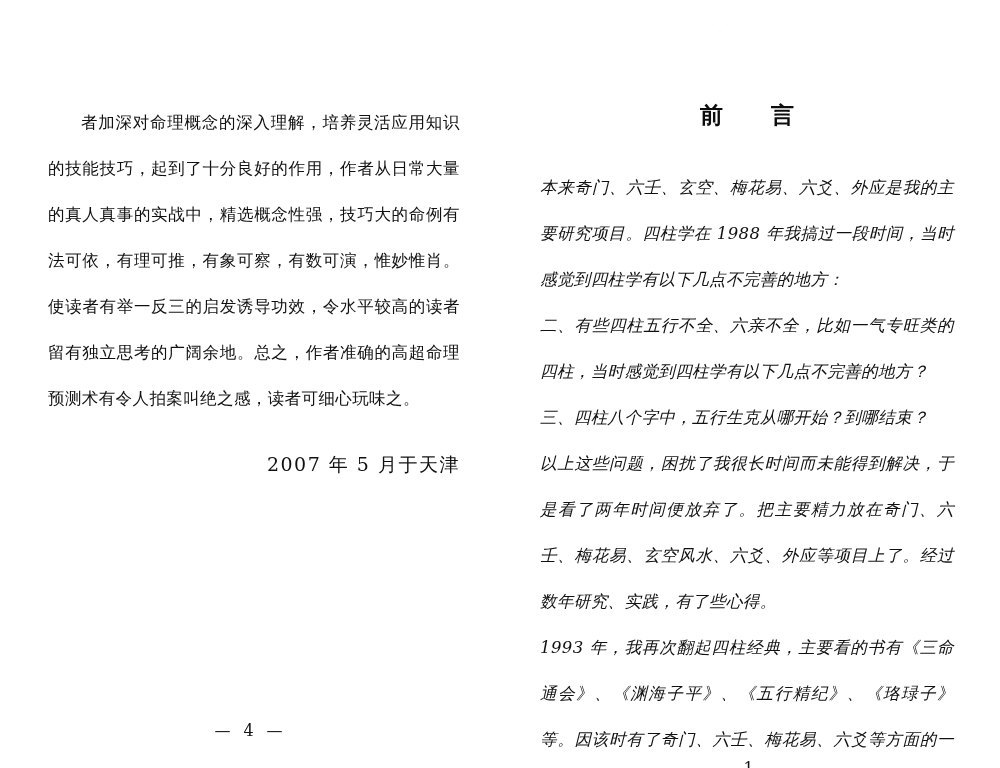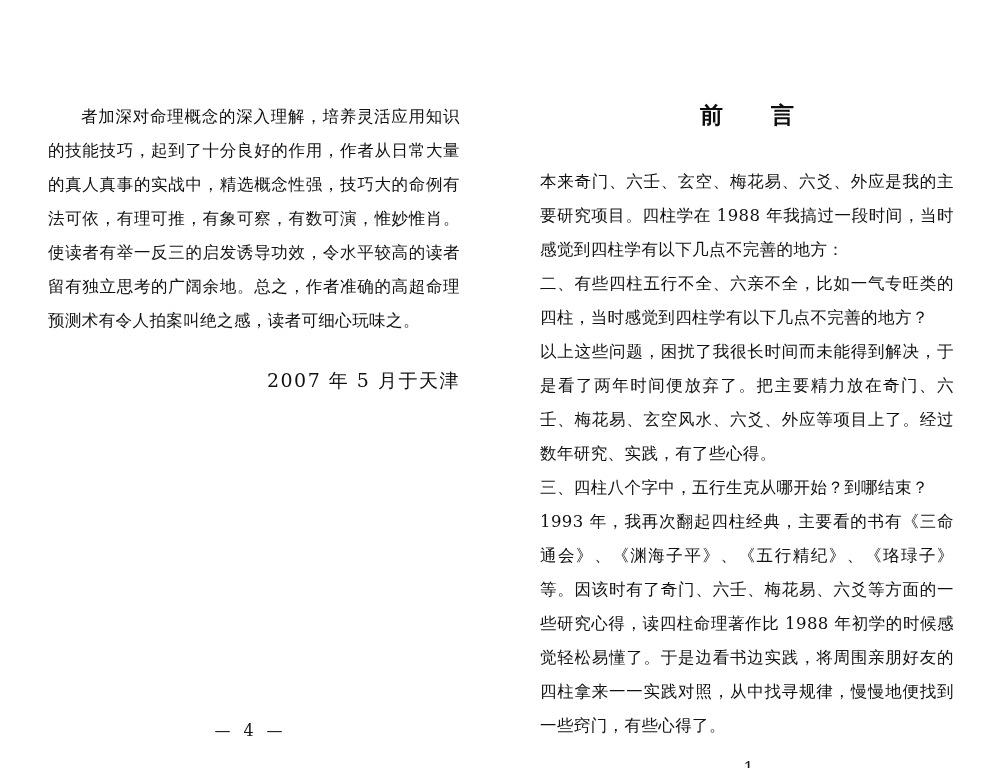--- a/index.html
+++ b/index.html
@@ -43,21 +43,21 @@
     padding: 100px 40px 0 48px;
   }
   .page-right {
     width: 500px;
     padding: 62px 46px 14px 40px;
     margin-top: 38px;
   }
 
   .body-text {
     font-size: 16.5px;
-    line-height: 34px;
+    line-height: 46px;
     text-align: justify;
     text-justify: inter-ideograph;
     letter-spacing: 0.4px;
     color: #111;
   }
   .para {
     margin: 0;
   }
   .para + .para {
     margin-top: 0;
@@ -107,20 +107,21 @@
     display: inline-block;
     padding: 0 10px;
     color: #151515;
   }
   .folio .num {
     display: inline-block;
     font-family: "DejaVu Serif", "Liberation Serif", serif;
   }
   .right-col-text .para {
     text-indent: 0;
+    font-style: italic;
   }
 </style>
 </head>
 <body>
 
 <div class="page-scan"></div>
 
 <div class="spread">
 
   <div class="page page-left">
@@ -131,22 +132,22 @@
     <div class="folio">
       <span class="dash">—</span><span class="num">4</span><span class="dash">—</span>
     </div>
   </div>
 
   <div class="page page-right">
     <h1 class="chapter-title">前  言</h1>
     <div class="body-text right-col-text">
       <p class="para indent">本来奇门、六壬、玄空、梅花易、六爻、外应是我的主要研究项目。四柱学在 1988 年我搞过一段时间，当时感觉到四柱学有以下几点不完善的地方：</p>
       <p class="para">二、有些四柱五行不全、六亲不全，比如一气专旺类的四柱，当时感觉到四柱学有以下几点不完善的地方？</p>
+      <p class="para">三、四柱八个字中，五行生克从哪开始？到哪结束？</p>
       <p class="para indent">以上这些问题，困扰了我很长时间而未能得到解决，于是看了两年时间便放弃了。把主要精力放在奇门、六壬、梅花易、玄空风水、六爻、外应等项目上了。经过数年研究、实践，有了些心得。</p>
-      <p class="para">三、四柱八个字中，五行生克从哪开始？到哪结束？</p>
       <p class="para indent">1993 年，我再次翻起四柱经典，主要看的书有《三命通会》、《渊海子平》、《五行精纪》、《珞琭子》等。因该时有了奇门、六壬、梅花易、六爻等方面的一些研究心得，读四柱命理著作比 1988 年初学的时候感觉轻松易懂了。于是边看书边实践，将周围亲朋好友的四柱拿来一一实践对照，从中找寻规律，慢慢地便找到一些窍门，有些心得了。</p>
 
     </div>
     <div class="folio">
       <span class="dash">—</span><span class="num">1</span><span class="dash">—</span>
     </div>
   </div>
 
 </div>
 

